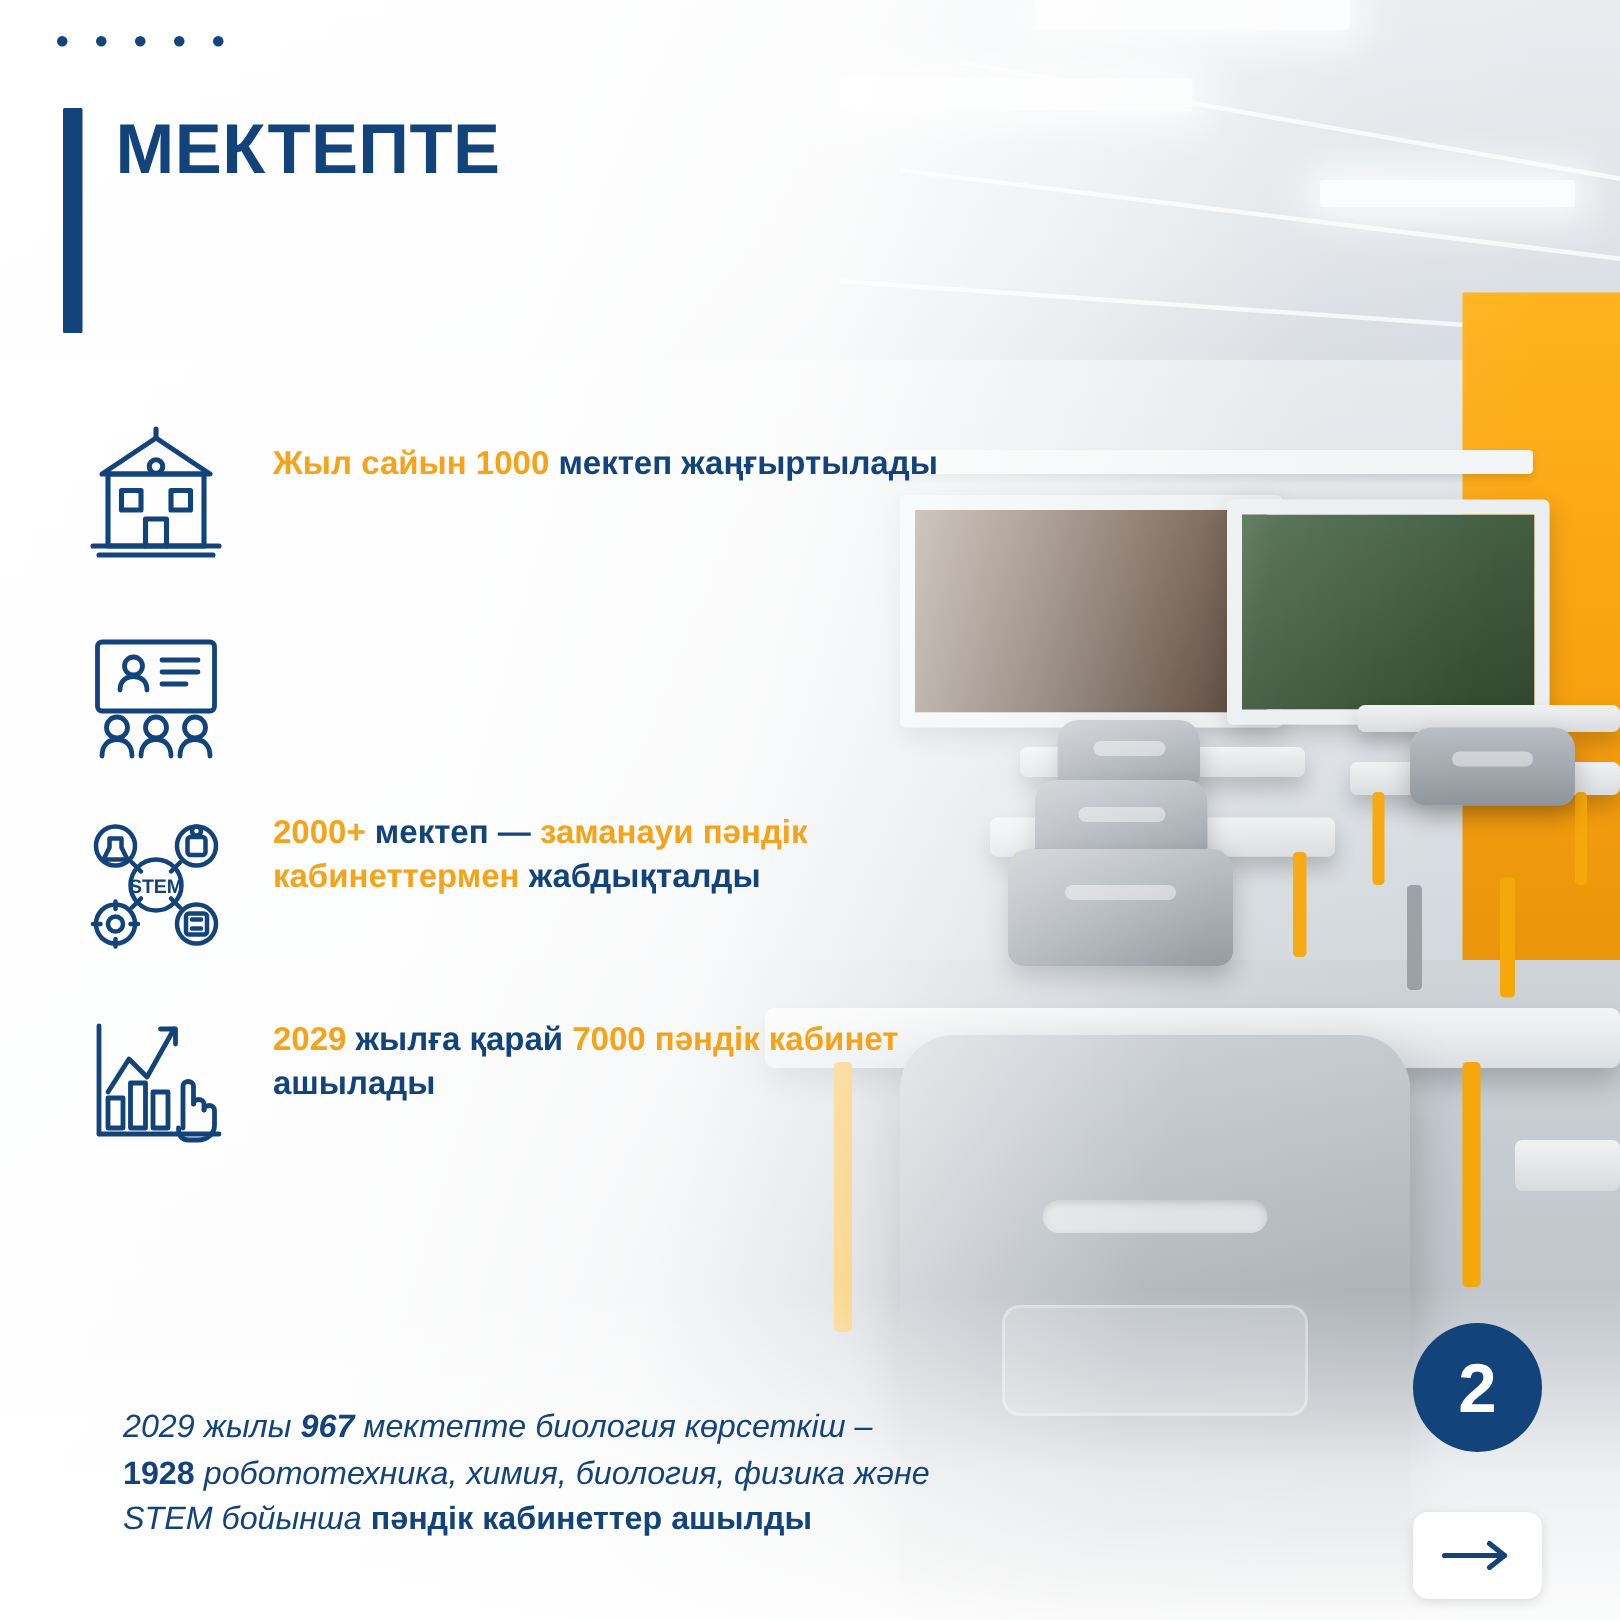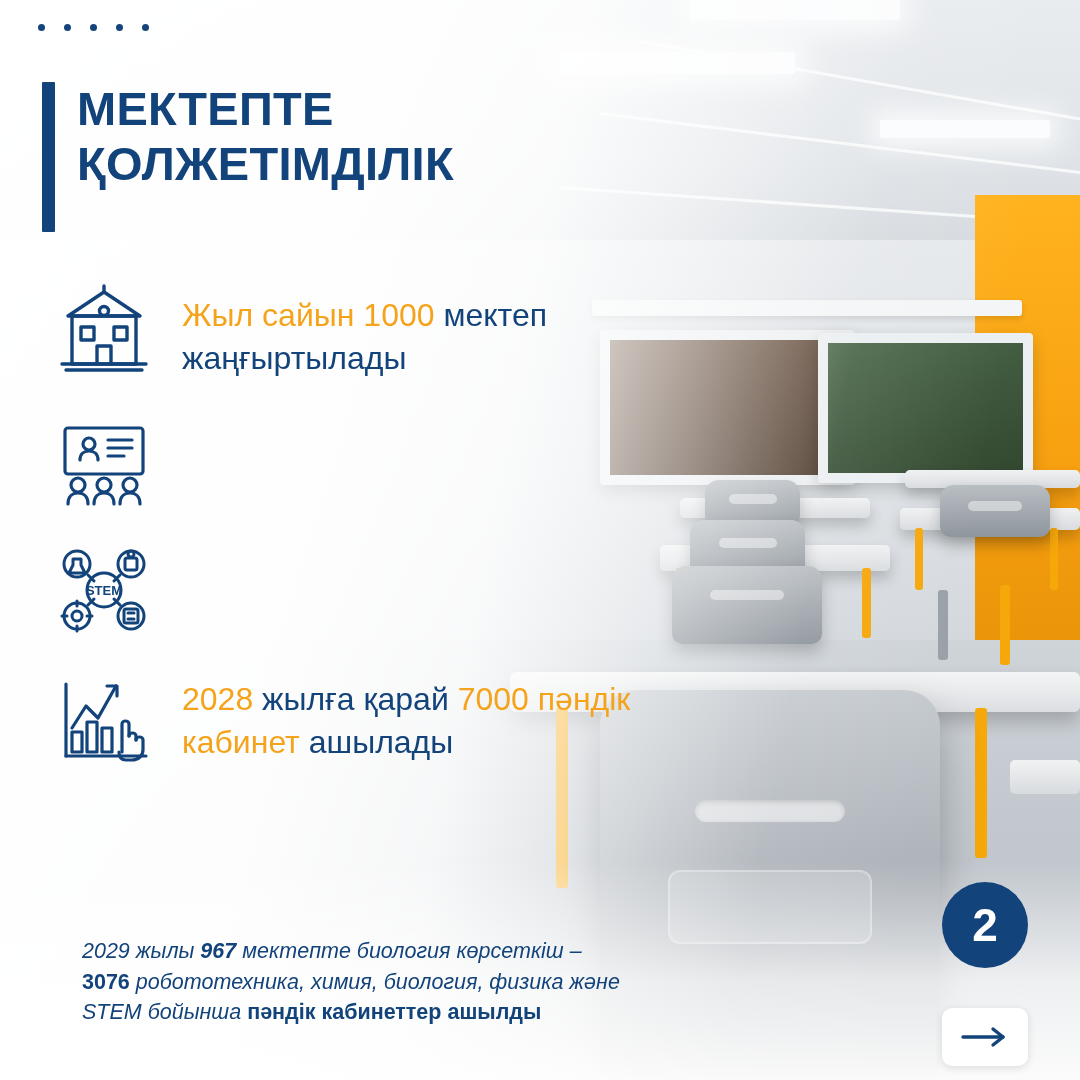--- a/index.html
+++ b/index.html
@@ -114,32 +114,32 @@
     position:absolute;left:0;bottom:0;width:1080px;height:220px;
     background:linear-gradient(0deg,rgba(255,255,255,.95) 0%,rgba(255,255,255,.75) 45%,rgba(255,255,255,0) 100%);
   }
 
   
   .content{position:absolute;inset:0;}
 
   .dots{position:absolute;left:38px;top:24px;display:flex;gap:19px;}
   .dots i{width:7px;height:7px;border-radius:50%;background:#13447c;display:block;}
 
-  .title-wrap{position:absolute;left:42px;top:82px;display:flex;gap:22px;}
+  .title-wrap{position:absolute;left:42px;top:72px;display:flex;gap:22px;}
   .title-bar{width:13px;height:150px;background:#12437b;border-radius:1px;flex:none;}
   .title{
     font-size:47px;line-height:1.16;font-weight:bold;color:#12437b;
     letter-spacing:.3px;max-width:700px;text-transform:uppercase;
   }
 
   .items{position:absolute;left:52px;top:282px;width:700px;}
   .item{display:flex;align-items:flex-start;gap:26px;margin-bottom:24px;}
   .item .ico{width:104px;height:104px;flex:none;color:#0369a1;}
   .item .txt{
-    font-size:32px;line-height:1.33;font-weight:normal;color:#12437b;
+    font-size:22px;line-height:1.33;font-weight:bold;color:#12437b;
     padding-top:12px;max-width:520px;
   }
   .item:nth-child(2) .txt{padding-top:4px;}
   .item:nth-child(3) .txt{padding-top:2px;}
   .hl{color:#f5a31b;}
 
   .footnote{
     position:absolute;left:82px;bottom:52px;width:540px;
     font-size:21.5px;line-height:1.42;color:#12437b;font-style:italic;
   }
@@ -226,21 +226,20 @@
         <i></i>
         <i></i>
         <i></i>
         <i></i>
       </div>
 
     <div class="title-wrap">
       <div class="title-bar"></div>
       <div class="title">
         <div>МЕКТЕПТЕ</div>
-        <div>ҚОЛЖЕТІМДІЛІК</div>
       </div>
     </div>
 
     <div class="items">
 
       <div class="item">
         <div class="ico">
           <svg viewBox="0 0 104 104" fill="none" stroke="#12437b" stroke-width="3.4" stroke-linecap="round" stroke-linejoin="round">
             <path d="M52 10 L88 34 H16 Z"></path>
             <circle cx="52" cy="29" r="4.5"></circle>
@@ -287,46 +286,49 @@
             <circle cx="79" cy="16" r="3"></circle>
             <circle cx="25" cy="78" r="13"></circle>
             <circle cx="25" cy="78" r="5"></circle>
             <path d="M25 63 v5 M25 88 v5 M10 78 h5 M35 78 h5"></path>
             <circle cx="79" cy="78" r="13"></circle>
             <rect x="72" y="71" width="14" height="14" rx="2"></rect>
             <path d="M76 75 h6 M76 81 h6"></path>
             <path d="M36 37 L42 43 M68 37 L62 43 M36 67 L42 61 M68 67 L62 61"></path>
           </svg>
         </div>
+        <div class="txt">
+          <span class="hl">2000+</span><span> мектеп —  </span><span class="hl">заманауи пәндік кабинеттермен</span><span> жабдықталды</span>
+        </div>
       </div>
 
       <div class="item">
         <div class="ico">
           <svg viewBox="0 0 104 104" fill="none" stroke="#12437b" stroke-width="3.2" stroke-linecap="round" stroke-linejoin="round">
             <path d="M14 90 V18"></path>
             <path d="M14 90 H94"></path>
             <path d="M20 62 L34 40 L46 52 L64 20"></path>
             <path d="M55 20 h10 v10"></path>
             <rect x="20" y="66" width="10" height="20"></rect>
             <rect x="35" y="56" width="10" height="30"></rect>
             <rect x="50" y="62" width="10" height="24"></rect>
             <path d="M70 86 V58 c0-4 7-4 7 0 v12"></path>
             <path d="M77 70 c0-4 7-4 7 0 v4"></path>
             <path d="M84 74 c0-4 7-4 7 0 v10 c0 6-5 10-11 10 h-6 c-5 0-7-3-7-8"></path>
           </svg>
         </div>
         <div class="txt">
-          <span class="hl"> 2028</span><span> жылға қарай </span><span class="hl">7000 пәндік кабинет</span><span> ашылады</span>
+          <span class="hl"> 2029</span><span> жылға қарай </span><span class="hl">7000 пәндік кабинет</span><span> ашылады</span>
         </div>
       </div>
 
     </div>
 
     <div class="footnote">
-      <span>2029 жылы </span><span class="i-b">967</span><span> мектепте биология көрсеткіш – </span><b>3076</b><span> робототехника, химия, биология, физика және STEM бойынша </span><b>пәндік кабинеттер ашылды</b>
+      <span>2029 жылы </span><span class="i-b">967</span><span> мектепте биология көрсеткіш – </span><b>1928</b><span> робототехника, химия, биология, физика және STEM бойынша </span><b>пәндік кабинеттер ашылды</b>
     </div>
 
     <div class="pager">2</div>
 
     <div class="arrow">
       <svg viewBox="0 0 52 26">
         <path d="M4 13 H44" stroke="#12437b" stroke-width="3.4" stroke-linecap="round"></path>
         <path d="M34 5 L44 13 L34 21" stroke="#12437b" stroke-width="3.4" fill="none" stroke-linecap="round" stroke-linejoin="round"></path>
       </svg>
     </div>

